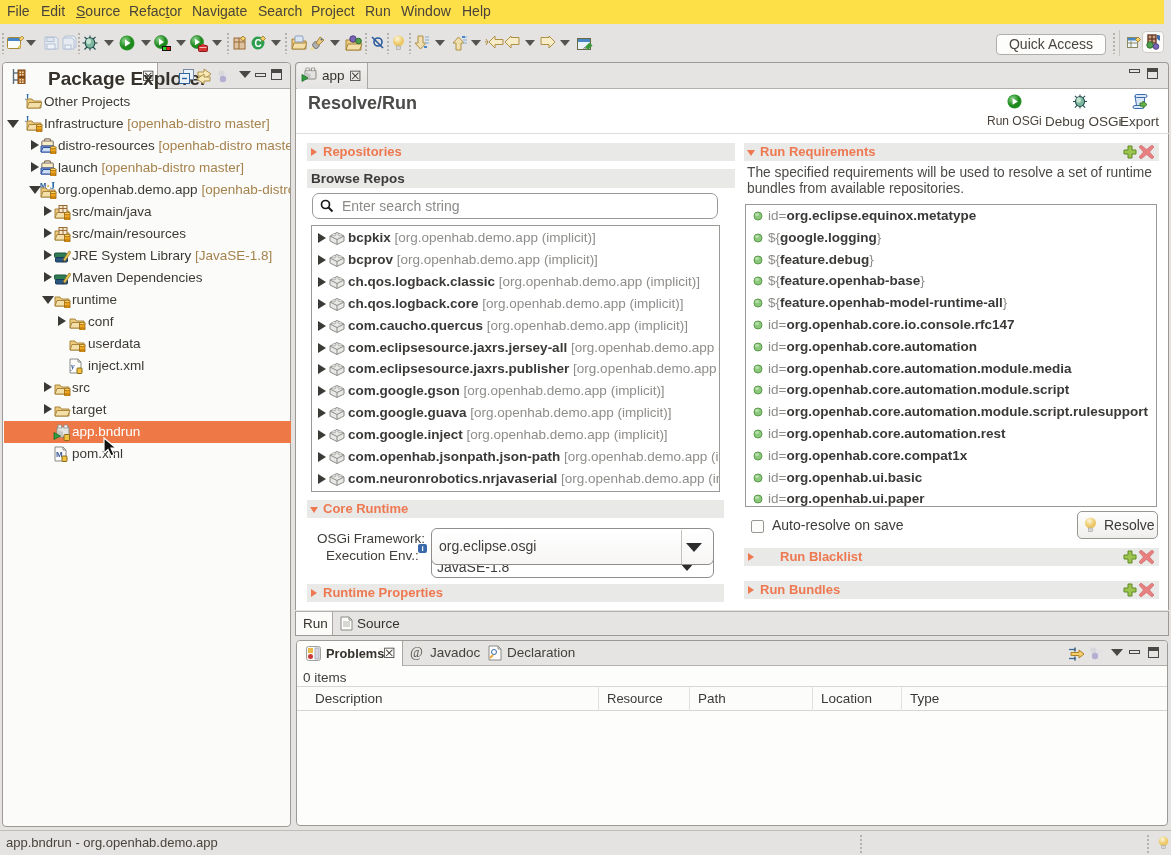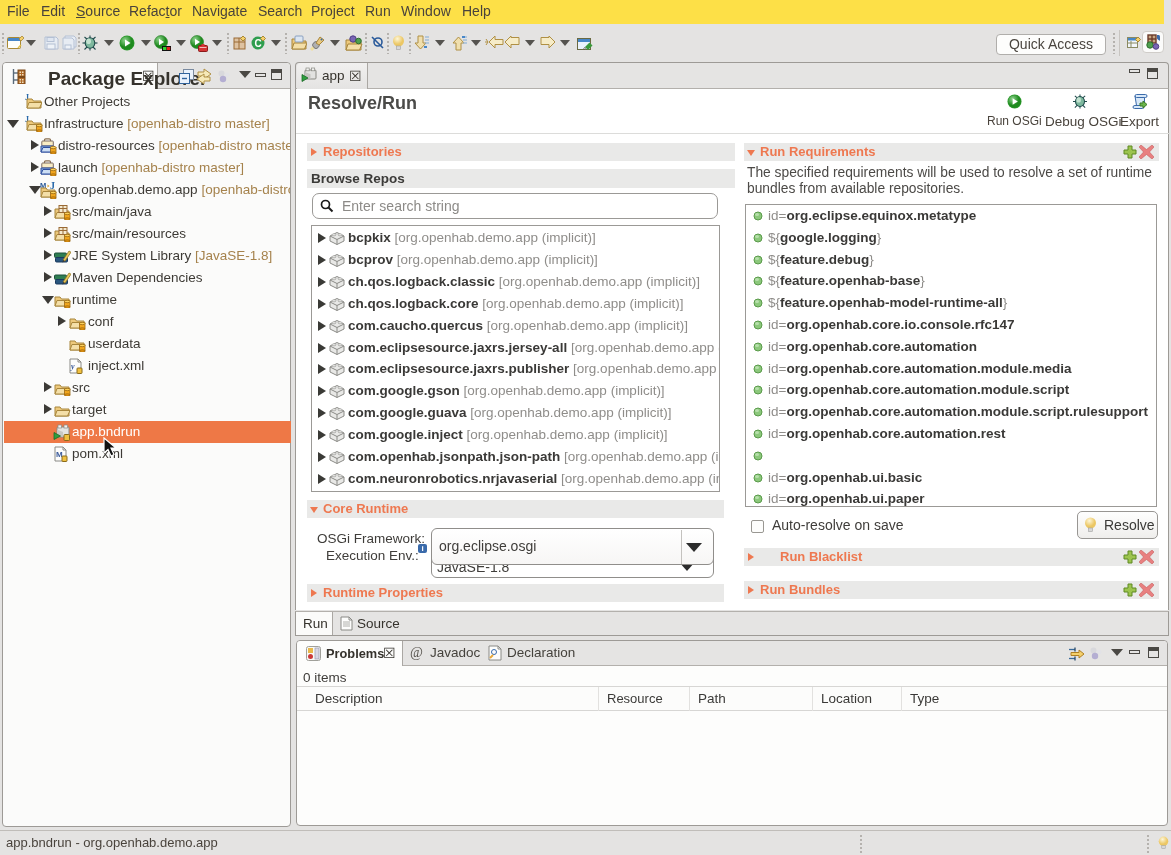--- a/index.html
+++ b/index.html
@@ -905,20 +905,21 @@
         </span>
         <span style="position:absolute;left:22px;"><span class="gr">id=</span><span class="bn">org.openhab.core.automation.rest</span><span class="gr"></span></span>
       </div>
       <div class="litem" style="top:239.8px">
         <span style="position:absolute;left:7px;top:6px;">
           <svg width="10" height="10" viewBox="0 0 10 10">
             <circle cx="5" cy="5" r="4" fill="#8cc87c" stroke="#5a9a4a"></circle>
             <ellipse cx="4" cy="3.5" rx="2" ry="1.5" fill="#b8e0ac"></ellipse>
           </svg>
         </span>
+        <span style="position:absolute;left:22px;"><span class="gr">id=</span><span class="bn">org.openhab.core.compat1x</span><span class="gr"></span></span>
       </div>
       <div class="litem" style="top:261.6px">
         <span style="position:absolute;left:7px;top:6px;">
           <svg width="10" height="10" viewBox="0 0 10 10">
             <circle cx="5" cy="5" r="4" fill="#8cc87c" stroke="#5a9a4a"></circle>
             <ellipse cx="4" cy="3.5" rx="2" ry="1.5" fill="#b8e0ac"></ellipse>
           </svg>
         </span>
         <span style="position:absolute;left:22px;"><span class="gr">id=</span><span class="bn">org.openhab.ui.basic</span><span class="gr"></span></span>
       </div>

